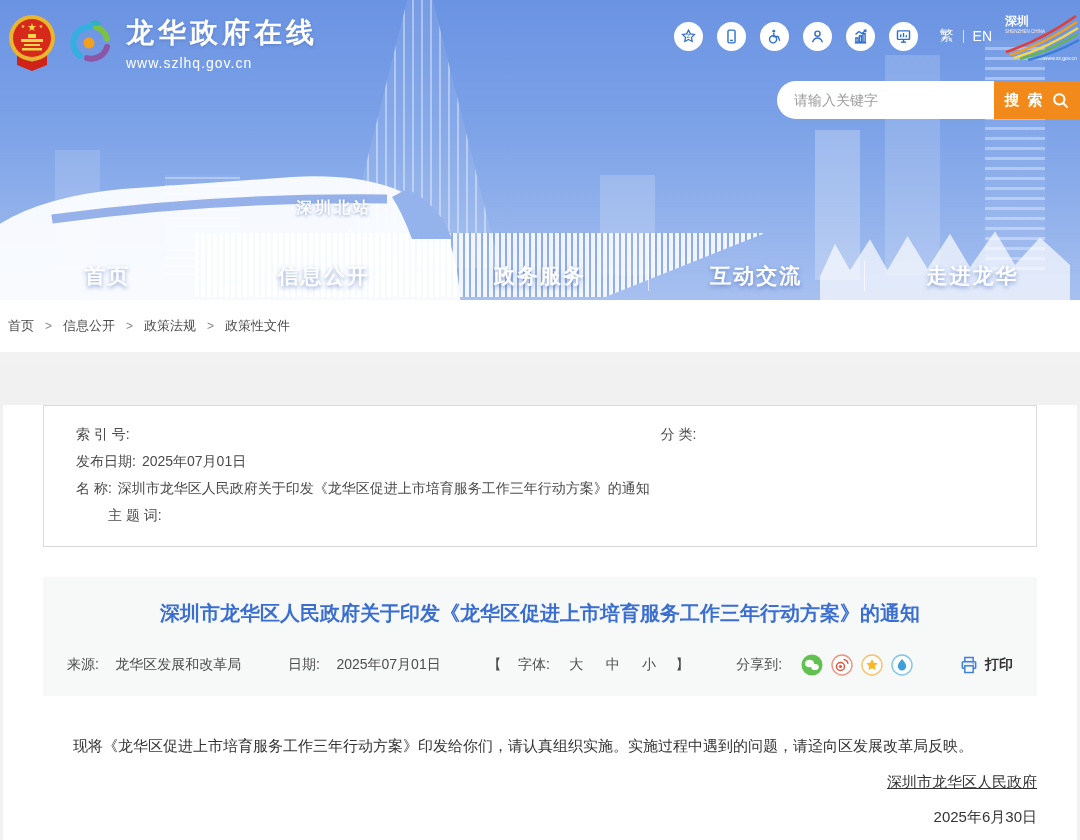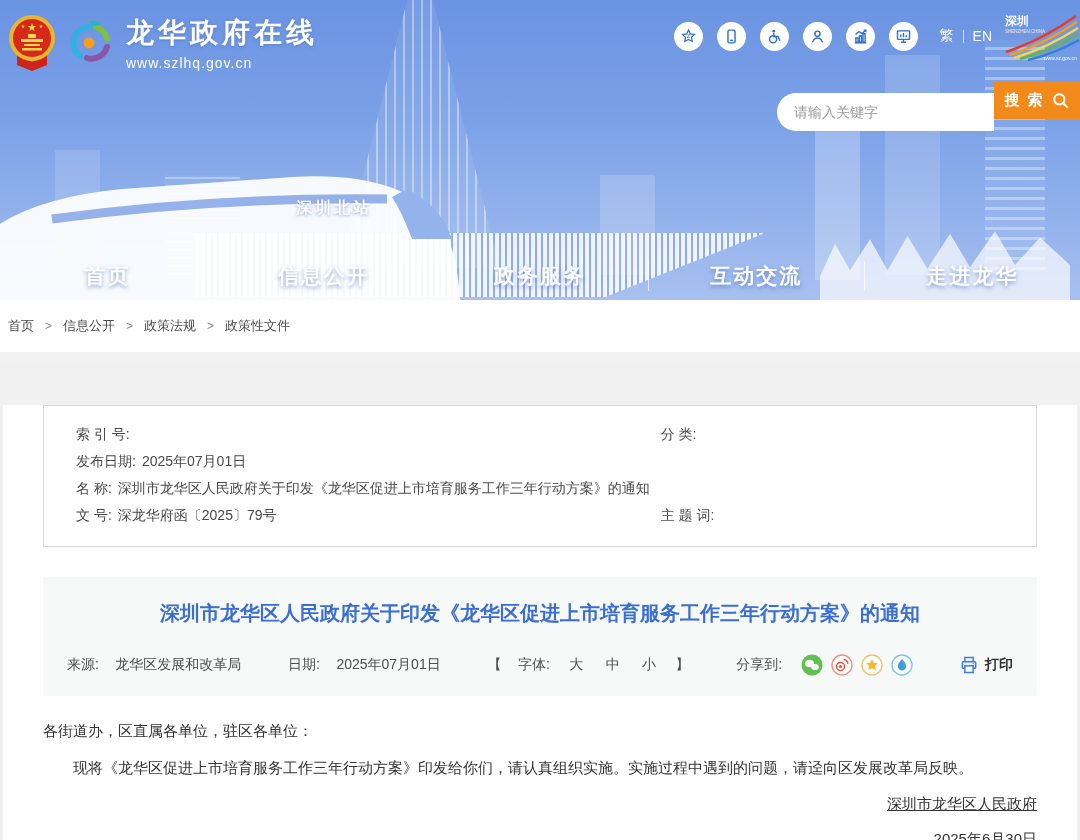--- a/index.html
+++ b/index.html
@@ -45,21 +45,21 @@
   .quick-icon { width:29px; height:29px; border-radius:50%; background:#fff; margin-right:14px;
     display:flex; align-items:center; justify-content:center; cursor:pointer; }
   .lang { display:flex; align-items:center; color:#fff; font-size:14px; margin:0 10px 0 8px; }
   .lang .sep { width:1px; height:13px; background:rgba(255,255,255,.7); margin:0 9px; }
   .lang span { cursor:pointer; }
   .szlogo { margin-right:0; width:78px; height:52px; }
 
   
   .search-bar { position:absolute; right:0; top:81px; display:flex; height:38px; }
   .search-input { width:217px; height:38px; border:none; outline:none; border-radius:19px 0 0 19px;
-    padding:0 14px 0 17px; font-size:14px; color:#333; background:#fff;margin-top:12px; }
+    padding:0 14px 0 17px; font-size:14px; color:#333; background:#fff; }
   .search-input::placeholder { color:#9b9b9b; }
   .search-btn { width:86px; height:38px; border:none; background:#f28a1b; color:#fff; font-size:15px;
     font-weight:bold; display:flex; align-items:center; justify-content:center; gap:6px; cursor:pointer; letter-spacing:2px; }
 
   
   .nav { position:absolute; left:0; bottom:0; width:100%; height:48px; display:flex; align-items:center; }
   .nav-item { flex:1; text-align:center; color:#fff; font-size:21px; font-weight:bold; letter-spacing:2px;
     cursor:pointer; text-shadow:0 2px 4px rgba(60,95,180,.55); }
   .nav-divider { width:1px; height:30px; background:rgba(255,255,255,.65); align-self:center; }
 
@@ -263,24 +263,20 @@
         <span class="meta-value">2025年07月01日</span>
       </div>
     </div>
     <div class="meta-row">
       <div class="meta-left">
         <span class="meta-label">名 称:</span>
         <span class="meta-value">深圳市龙华区人民政府关于印发《龙华区促进上市培育服务工作三年行动方案》的通知</span>
       </div>
     </div>
     <div class="meta-row">
-      <div class="meta-left">
-        <span class="meta-label">文 号:</span>
-        <span class="meta-value">深龙华府函〔2025〕79号</span>
-      </div>
       <div class="meta-right">
         <span class="meta-label">主 题 词:</span>
         <span class="meta-value"></span>
       </div>
     </div>
   </div>
 
   <div class="title-box">
     <div class="doc-title">深圳市龙华区人民政府关于印发《龙华区促进上市培育服务工作三年行动方案》的通知</div>
     <div class="doc-info">
@@ -325,18 +321,17 @@
           <rect x="4" y="8" width="16" height="8" rx="1" fill="#eaf3ff"></rect>
           <rect x="7" y="13" width="10" height="8" fill="#ffffff"></rect>
           <circle cx="17" cy="10.5" r="0.8" fill="#3f7fd6" stroke="none"></circle>
         </svg>
         <span>打印</span>
       </span>
     </div>
   </div>
 
   <div class="doc-body">
-    <p class="salutation">各街道办，区直属各单位，驻区各单位：</p>
     <p class="para">现将《龙华区促进上市培育服务工作三年行动方案》印发给你们，请认真组织实施。实施过程中遇到的问题，请迳向区发展改革局反映。</p>
     <p class="sig">深圳市龙华区人民政府</p>
     <p class="sig-date">2025年6月30日</p>
   </div>
 </div>
 
 </body></html>

